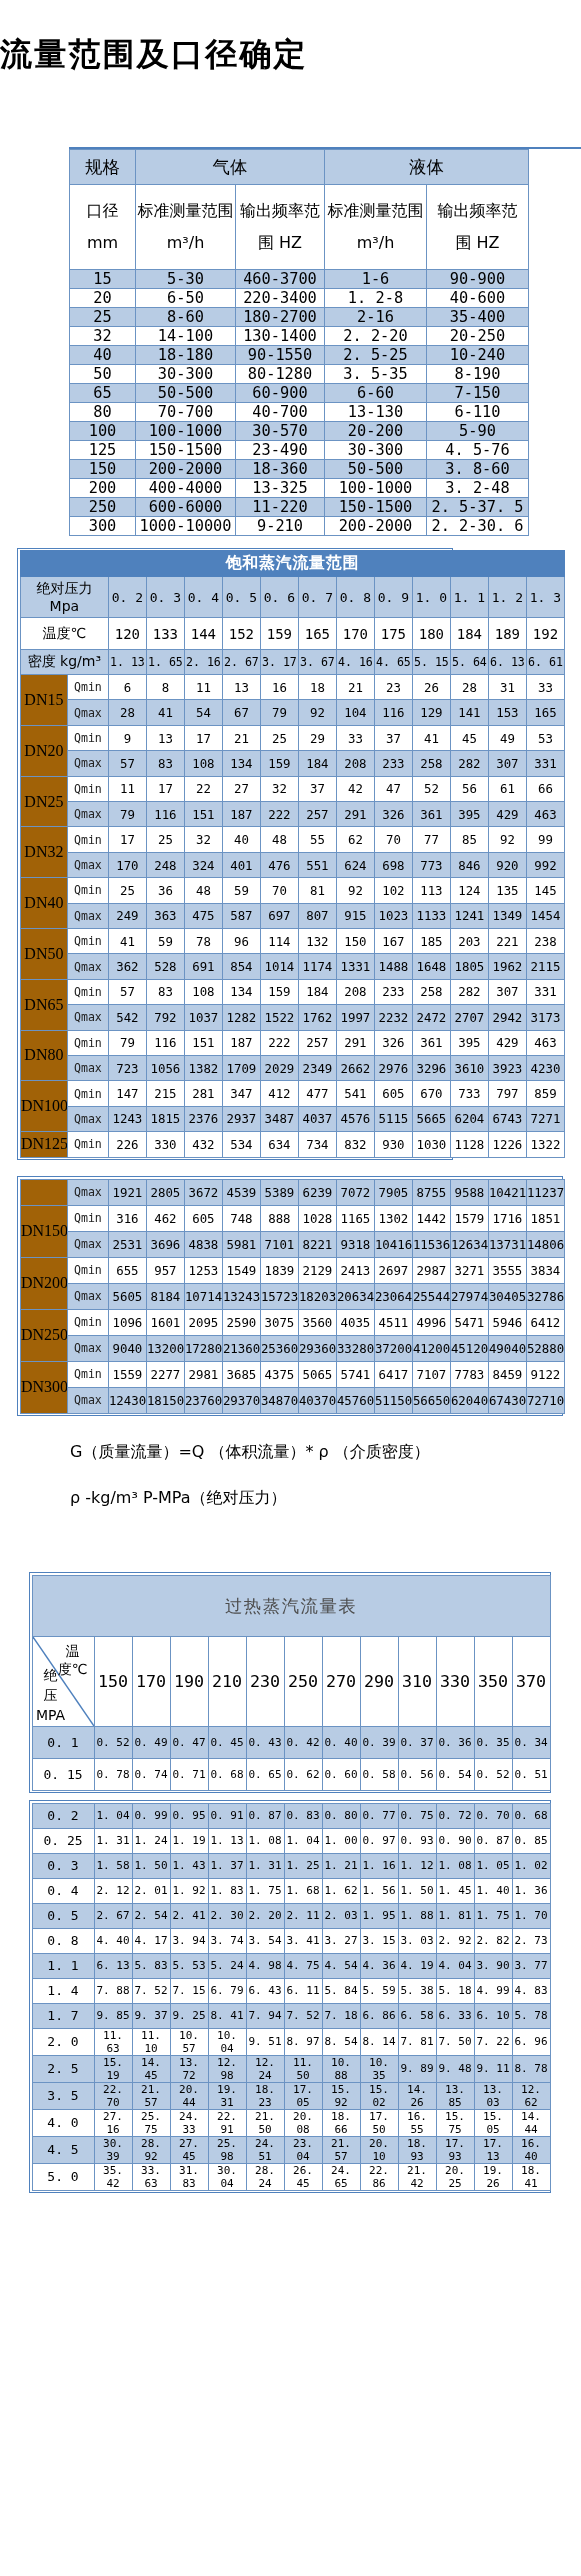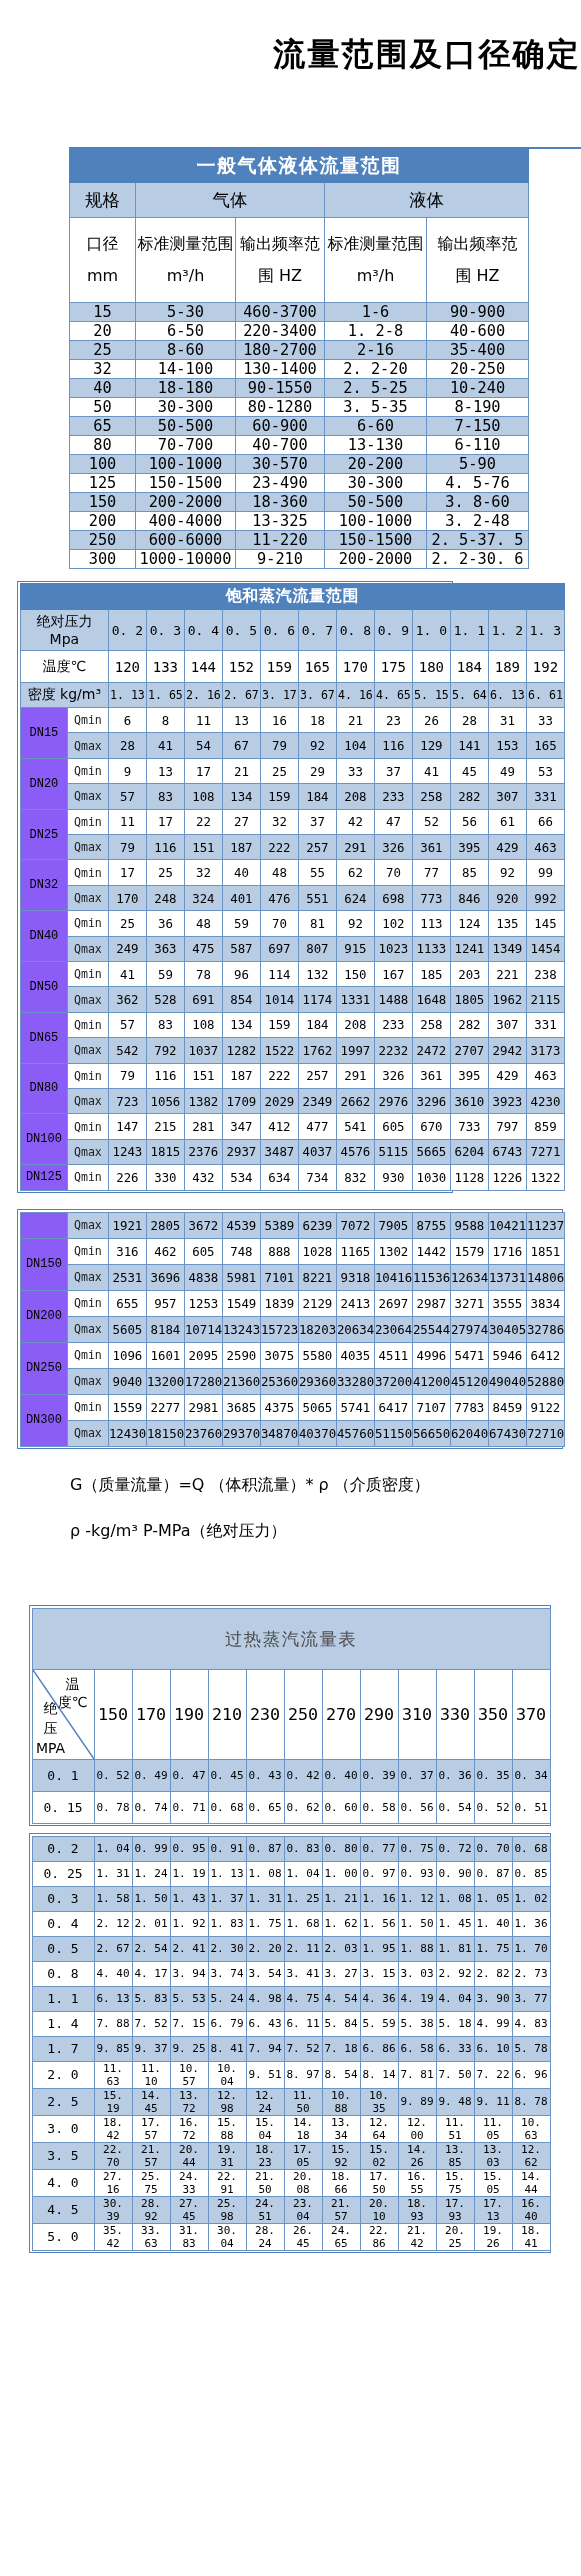--- a/index.html
+++ b/index.html
@@ -1,20 +1,20 @@
 <!DOCTYPE html>
 <html style="font-size:11.6px"><head>
 <meta charset="utf-8">
 <style>
   *{box-sizing:border-box}
   html,body{margin:0;padding:0}
   body{width:581px;height:2576px;background:#ffffff;color:#000;
        font-family:"DejaVu Sans",sans-serif;overflow:hidden}
   .pre{white-space:pre-line}
-  h1{margin:33px 0 0;text-align:right;font-size:32px;font-weight:700;letter-spacing:2.2px}
+  h1{margin:33px 0 0;text-align:left;font-size:32px;font-weight:700;letter-spacing:2.2px}
 
   table{border-collapse:collapse;table-layout:fixed}
   th,td{border:0.7px solid #6b93c3;padding:0;text-align:center;vertical-align:middle;
         overflow:hidden;font-weight:400}
   tr.b td,tr.b th{background:#b8cce4}
   tr.w td,tr.w th{background:#ffffff}
 
   
   .t1-area{width:512px;margin:70px 0 0 69px;border-top:2.2px solid #4f81bd}
   table.t1{width:458px;border:1.5px solid #4f81bd;border-top:none}
@@ -42,21 +42,21 @@
   .t2 .hl{font-size:14px}
   .t2 tr.rowP{height:41px}
   .t2 tr.rowP td{font-family:"DejaVu Sans Mono",monospace;font-size:13px}
   .t2 tr.rowT{height:32px}
   .t2 tr.rowT td{font-family:"DejaVu Sans Mono",monospace;font-size:14px}
   .t2 tr.rowD{height:25px}
   .t2 tr.rowD td{font-family:"DejaVu Sans Mono",monospace;font-size:11.6px}
   .t2 tbody tr{height:25.4px}
   .w2b .t2 tbody tr{height:26px}
   .t2 tbody td{font-family:"DejaVu Sans Mono",monospace;font-size:12.4px}
-  .t2 .dn{background:#8b5cf6;font-family:Liberation Mono, monospace;font-size:12px}
+  .t2 .dn{background:#a16207;font-family:Liberation Serif, serif;font-size:16px}
   .t2 .ql{font-size:11.6px;color:#222}
 
   
   .notes{margin:19px 0 0 57px;width:488px}
   .notes p{margin:13px;font-size:16px;line-height:33px}
 
   
   table.t3{width:516px}
   .t3 .t3title{background:#b8cce4;color:#4d4d4d;font-size:17.4px;font-weight:400;
                height:61px;letter-spacing:1.5px}
@@ -82,23 +82,20 @@
 <div class="t1-area">
   <table class="t1">
     <colgroup>
         <col style="width:66px">
         <col style="width:100px">
         <col style="width:89px">
         <col style="width:102px">
         <col style="width:102px">
       </colgroup>
     <thead>
-      <tr>
-        <th class="titlebar" colspan="5">一般气体液体流量范围</th>
-      </tr>
       <tr class="h2 b">
         <th>规格</th>
         <th colspan="2">气体</th>
         <th colspan="2">液体</th>
       </tr>
       <tr class="h3 w">
         <th class="pre">口径 mm</th>
         <th class="pre">标准测量范围
 m³/h</th>
         <th class="pre">输出频率范
@@ -656,21 +653,21 @@
           <td>32786</td>
         </tr>
         <tr class="w">
           <th class="dn" rowspan="2">DN250</th>
           <td class="ql">Qmin</td>
           <td>1096</td>
           <td>1601</td>
           <td>2095</td>
           <td>2590</td>
           <td>3075</td>
-          <td>5580</td>
+          <td>3560</td>
           <td>4035</td>
           <td>4511</td>
           <td>4996</td>
           <td>5471</td>
           <td>5946</td>
           <td>6412</td>
         </tr>
         <tr class="b">
           <td class="ql">Qmax</td>
           <td>9040</td>
@@ -960,35 +957,20 @@
           <td>12. 98</td>
           <td>12. 24</td>
           <td>11. 50</td>
           <td>10. 88</td>
           <td>10. 35</td>
           <td>9. 89</td>
           <td>9. 48</td>
           <td>9. 11</td>
           <td>8. 78</td>
         </tr>
-        <tr class="w">
-          <th class="plab">3. 0</th>
-          <td>18. 42</td>
-          <td>17. 57</td>
-          <td>16. 72</td>
-          <td>15. 88</td>
-          <td>15. 04</td>
-          <td>14. 18</td>
-          <td>13. 34</td>
-          <td>12. 64</td>
-          <td>12. 00</td>
-          <td>11. 51</td>
-          <td>11. 05</td>
-          <td>10. 63</td>
-        </tr>
         <tr class="b">
           <th class="plab">3. 5</th>
           <td>22. 70</td>
           <td>21. 57</td>
           <td>20. 44</td>
           <td>19. 31</td>
           <td>18. 23</td>
           <td>17. 05</td>
           <td>15. 92</td>
           <td>15. 02</td>

